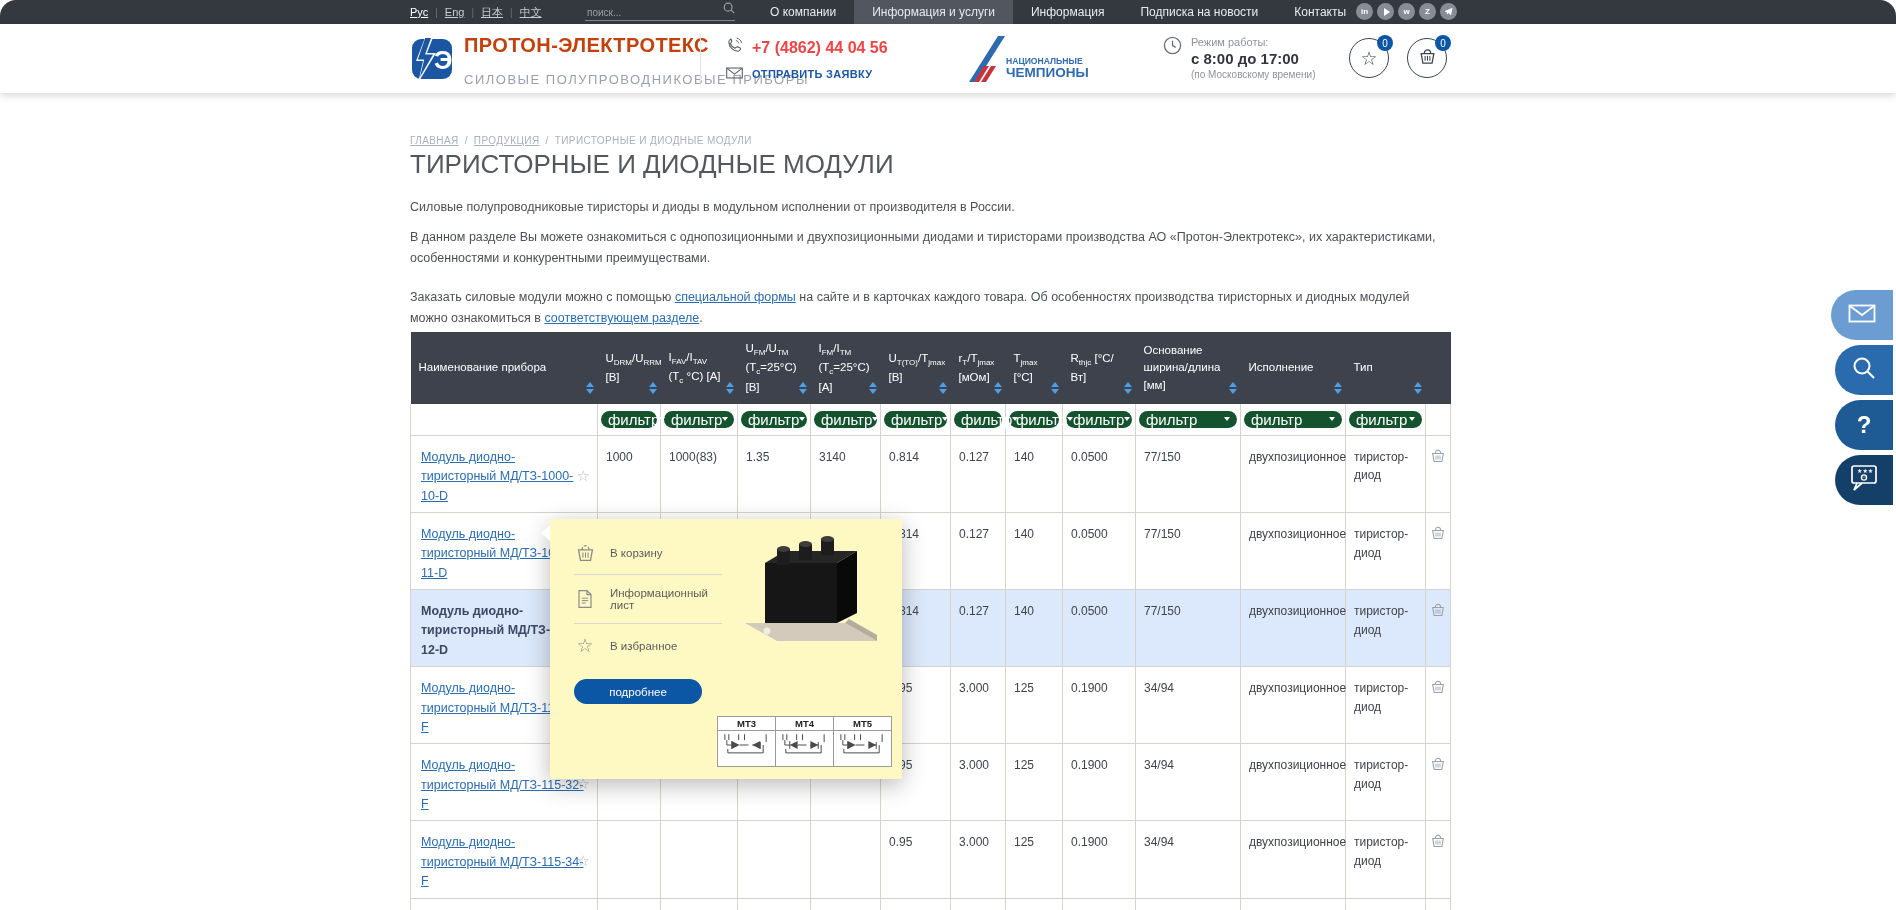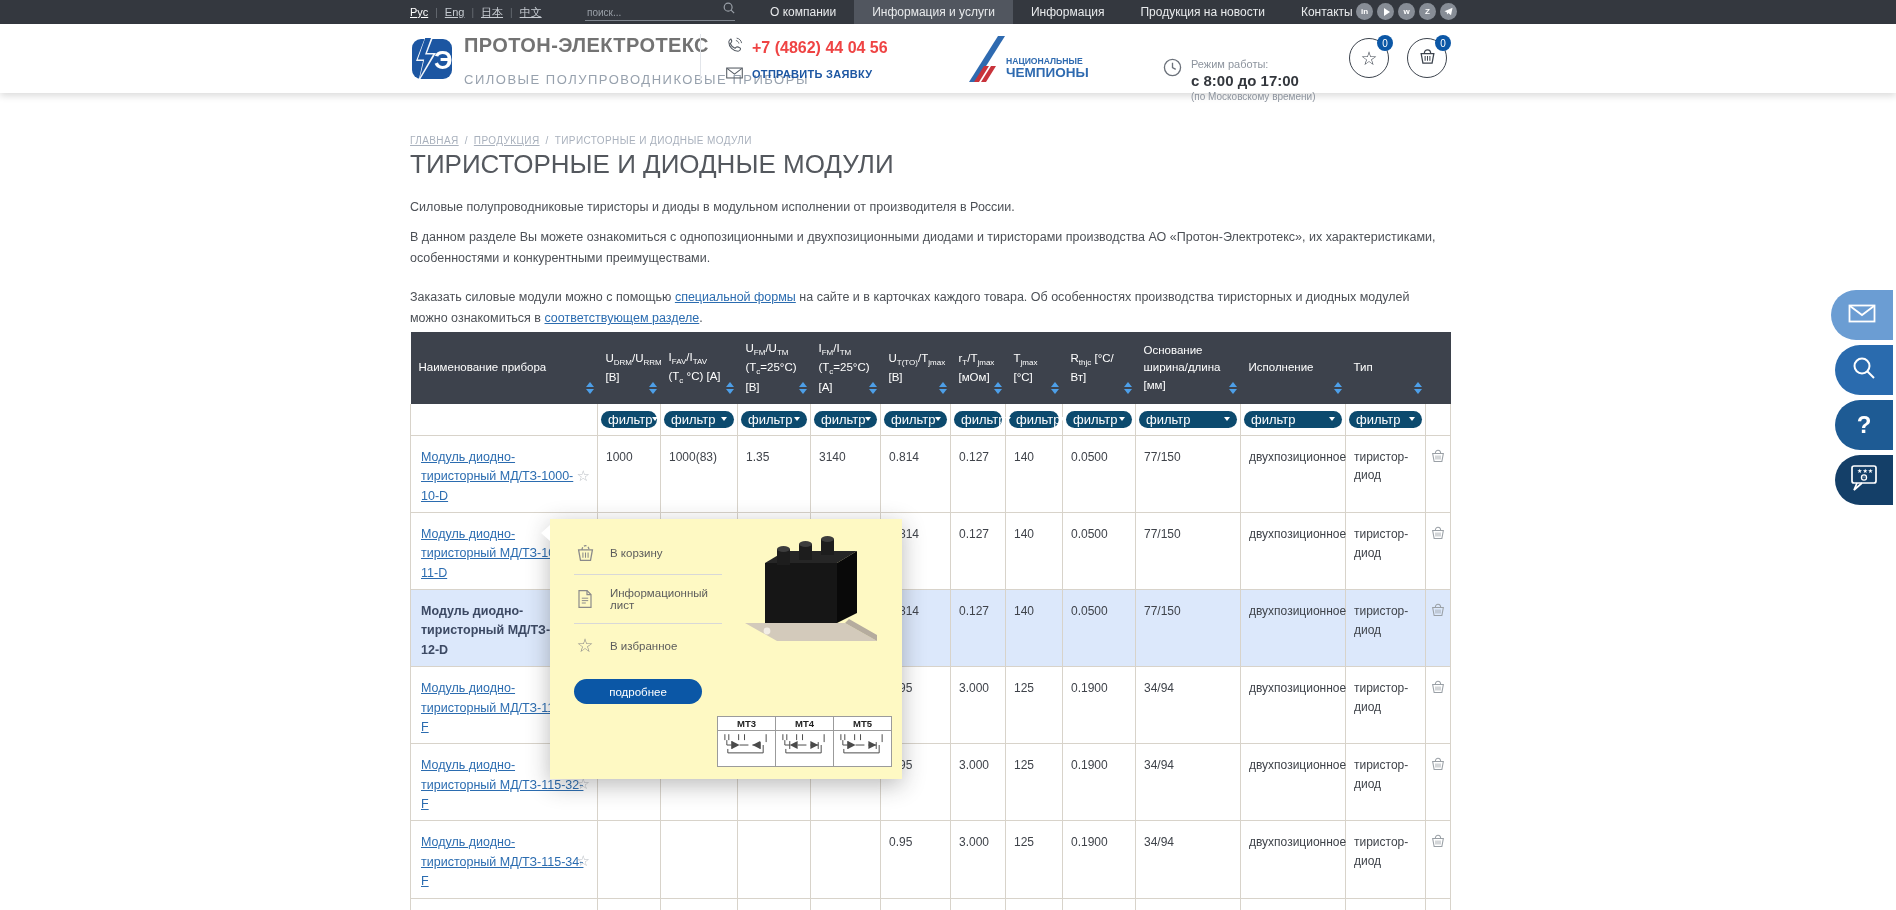--- a/index.html
+++ b/index.html
@@ -1,47 +1,47 @@
 <!DOCTYPE html>
 <html><head>
 <meta charset="utf-8">
 <style>
   html,body{margin:0;padding:0;background:#fff;}
   #page{position:relative;width:1896px;height:910px;overflow:hidden;background:#fff;
-        font-family:"Liberation Sans","DejaVu Sans",sans-serif;}
+        font-family:"Liberation Sans","DejaVu Sans",sans-serif;border-radius:16px;}
   
   #topbar{position:absolute;top:0;left:0;width:100%;height:24px;background:#34383f;}
   .langs{position:absolute;left:410px;top:0;height:24px;display:flex;align-items:center;font-size:11px;}
   .lang{color:#c7ccd2;text-decoration:underline;cursor:pointer;}
   .lang.active{color:#ffffff;}
   .lang-sep{color:#6b7077;margin:0 7px;font-size:10px;}
   .search-box{position:absolute;left:585px;top:3px;width:150px;height:17px;border-bottom:1px solid #80868f;display:flex;align-items:flex-end;}
   .search-box input{flex:1;background:transparent;border:none;outline:none;color:#cfd3d8;font-size:10px;padding:0 0 2px 2px;font-family:inherit;}
   .search-box input::placeholder{color:#9aa0a8;}
   .search-ic{flex:0 0 12px;margin-bottom:2px;}
   .menu{position:absolute;left:752px;top:0;height:24px;display:flex;}
   .menu-item{height:24px;line-height:24px;padding:0 18px;font-size:12px;color:#e8eaec;cursor:pointer;white-space:nowrap;}
   .menu-item.active{background:#51565f;}
   .socials{position:absolute;left:1356px;top:3px;display:flex;gap:4px;}
   .soc{width:17px;height:17px;border-radius:50%;background:#878d96;color:#fff;display:flex;align-items:center;justify-content:center;
        font-size:8px;font-weight:bold;cursor:pointer;}
   .yt-tri{width:0;height:0;border-left:6px solid #fff;border-top:4px solid transparent;border-bottom:4px solid transparent;margin-left:2px;}
   
   #header{position:absolute;top:24px;left:0;width:100%;height:69px;background:#fff;box-shadow:0 3px 7px rgba(0,0,0,.14);z-index:3;}
   .logo{position:absolute;left:410px;top:10px;display:flex;gap:10px;align-items:center;}
-  .logo-text .lt1{font-size:20px;font-weight:bold;color:#737373;letter-spacing:.4px;}
+  .logo-text .lt1{font-size:20px;font-weight:bold;color:#c2410c;letter-spacing:.4px;}
   .logo-text .lt2{font-size:13px;color:#97a1ad;letter-spacing:1.5px;margin-top:15px;}
   .hdr-div{position:absolute;left:700px;top:10px;width:1px;height:48px;background:#e2e5ea;}
   .phone-blk{position:absolute;left:726px;top:13px;}
   .phone-row{display:flex;align-items:center;gap:9px;}
   .phone-num{font-size:16px;font-weight:bold;color:#ef4444;}
   .send-req{font-size:11px;font-weight:bold;color:#1c56a2;letter-spacing:.3px;cursor:pointer;}
   .phone-row + .phone-row{margin-top:7px;}
   .champions{position:absolute;left:962px;top:10px;}
-  .sched{position:absolute;left:1163px;top:12px;display:flex;gap:9px;margin-top:22px;}
+  .sched{position:absolute;left:1163px;top:12px;display:flex;gap:9px;}
   .sched-l1{font-size:11px;color:#8d949e;}
   .sched-l2{font-size:15px;font-weight:bold;color:#33373d;margin:2px 0;}
   .sched-l3{font-size:10px;color:#8d949e;}
   .circle-btn{position:absolute;top:14px;width:38px;height:38px;border:1.6px solid #3c434d;border-radius:50%;
               display:flex;align-items:center;justify-content:center;cursor:pointer;background:#fff;}
   #fav-btn{left:1349px;}
   #cart-btn{left:1407px;}
   .badge{position:absolute;top:-4px;right:-5px;width:16px;height:16px;border-radius:50%;background:#0b57a6;color:#fff;
          font-size:10px;display:flex;align-items:center;justify-content:center;}
   .star-glyph{font-size:19px;color:#3c434d;line-height:1;}
@@ -58,21 +58,21 @@
   
   #table-wrap{position:absolute;left:410px;top:332px;width:1040px;}
   table{border-collapse:collapse;table-layout:fixed;width:1040px;}
   .head-row th{background:#3d424c;color:#fff;font-size:11.5px;font-weight:normal;text-align:left;
                padding:8px 16px 8px 8px;position:relative;vertical-align:middle;height:36px;line-height:1.5;}
   .head-row th sub{font-size:8px;}
   .sort-arrows{position:absolute;right:4px;bottom:10px;display:flex;flex-direction:column;gap:2px;cursor:pointer;}
   .sort-arrows .up{width:0;height:0;border-left:4px solid transparent;border-right:4px solid transparent;border-bottom:5px solid #4d9fe8;}
   .sort-arrows .down{width:0;height:0;border-left:4px solid transparent;border-right:4px solid transparent;border-top:5px solid #4d9fe8;}
   .filter-row td{background:#fff;border:1px solid #d8d3ca;border-top:none;padding:7px 3px;}
-  .filter-pill{width:100%;height:17px;border:none;border-radius:9px;background:#0c4a6e;color:#fff;font-size:13px;
+  .filter-pill{width:100%;height:17px;border:none;border-radius:9px;background:#14532d;color:#fff;font-size:15px;
                display:flex;align-items:center;justify-content:space-between;padding:0 7px;cursor:pointer;font-family:inherit;}
   .chev{width:0;height:0;border-left:3px solid transparent;border-right:3px solid transparent;border-top:4px solid #fff;}
   tbody td{border:1px solid #d8d3ca;vertical-align:top;padding:12px 8px 6px;font-size:12px;color:#3f434a;line-height:1.55;background:#fff;}
   tbody tr{height:50px;}
   tbody tr.hover-row{height:62px;}
   .hover-row td{background:#dce8fb;}
   .name-cell{position:relative;padding-left:10px !important;}
   .prod-link{color:#2b6cb0;text-decoration:underline;font-size:12.5px;cursor:pointer;}
   .prod-hover{color:#3c4963;font-weight:bold;font-size:12.5px;}
   .row-star{position:absolute;right:7px;top:32px;font-size:15px;color:#b9bec4;cursor:pointer;line-height:1;}
@@ -122,21 +122,21 @@
         <svg width="12" height="12" viewBox="0 0 14 14">
             <circle cx="6" cy="6" r="4.6" fill="none" stroke="#9aa0a8" stroke-width="1.4"></circle>
             <path d="M9.5 9.5L13 13" stroke="#9aa0a8" stroke-width="1.4"></path>
           </svg>
       </span>
     </div>
     <div class="menu">
       <div class="menu-item">О компании</div>
       <div class="menu-item active">Информация и услуги</div>
       <div class="menu-item">Информация</div>
-      <div class="menu-item">Продукция на новости</div>
+      <div class="menu-item">Подписка на новости</div>
       <div class="menu-item">Контакты</div>
     </div>
     <div class="socials">
       <span class="soc">in</span>
       <span class="soc">
           <span class="yt-tri"></span>
         </span>
       <span class="soc">w</span>
       <span class="soc">Z</span>
       <span class="soc">

